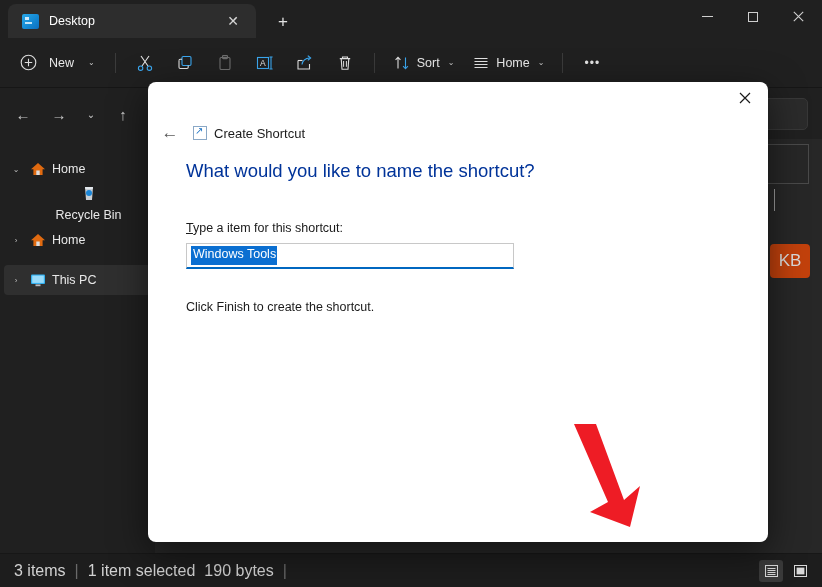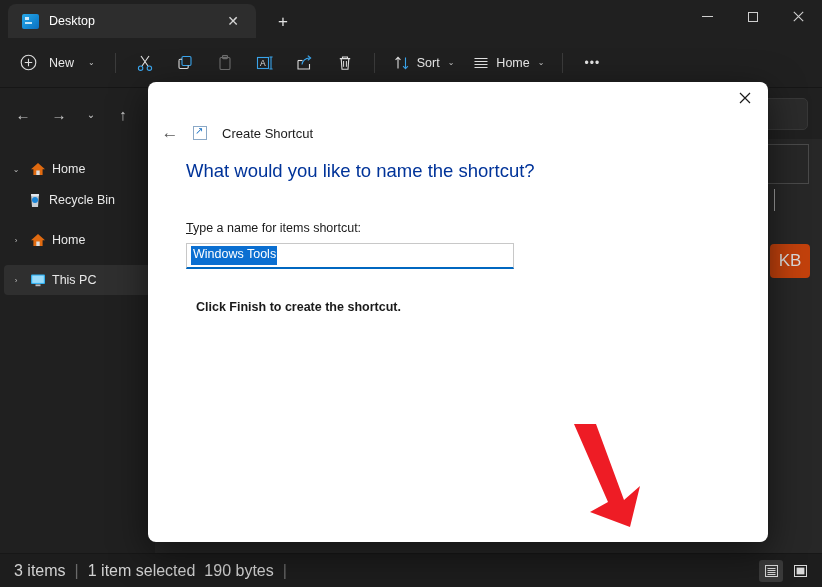--- a/index.html
+++ b/index.html
@@ -193,21 +193,21 @@
     margin: 1px 4px;
   }
   .sb-item.selected { background: #2f2f2f; }
   .sb-arrow {
     width: 16px;
     text-align: center;
     color: #bdbdbd;
     font-size: 8px;
     flex: 0 0 16px;
   }
-  .sb-indent { margin-left: 22px; }
+  .sb-indent { margin-left: 22px; flex-direction: column; }
   .sb-ico { width: 18px; height: 16px; flex: 0 0 18px; position: relative; }
   .sb-label { white-space: nowrap; }
 
   
   .content {
     position: absolute;
     top: 139px; left: 155px;
     width: 667px; height: 414px;
     background: #272727;
     border-radius: 8px 0 0 0;
@@ -309,21 +309,20 @@
     content: "↗";
     position: absolute;
     left: 1px; top: -3px;
     font-size: 10px;
     color: #1b72c4;
     line-height: 14px;
   }
   .dlg-head-title {
     color: #1b1b1b;
     font-size: 13px;
-    margin-left: 8px;
   }
   .dlg-body { position: absolute; left: 0; top: 58px; width: 100%; }
   .dlg-question {
     margin: 20px 0 0 38px;
     color: #003399;
     font-size: 18.5px;
     font-weight: 400;
   }
   .dlg-fieldlabel {
     margin: 39px 0 0 38px;
@@ -343,24 +342,23 @@
     padding-left: 4px;
   }
   .dlg-input-text {
     font-size: 12.5px;
     color: #ffffff;
     background: #0b6fd1;
     padding: 1px 1px 2px 2px;
     line-height: 1.25;
   }
   .dlg-hint {
-    margin: 31px 0 0 48px;
+    margin: 31px 0 0 38px;
     color: #1a1a1a;
     font-size: 12.5px;
-    font-weight: bold;
   }
   .dlg-footer {
     position: absolute;
     left: 0; bottom: 0;
     width: 100%;
     height: 59px;
     background: #f0f0f0;
     border-top: 1px solid #dedede;
     display: flex;
     align-items: center;
@@ -602,21 +600,21 @@
 
     <div class="dlg-head">
       <div class="dlg-back">←</div>
       <span class="dlg-head-icon"></span>
       <span class="dlg-head-title">Create Shortcut</span>
     </div>
 
     <div class="dlg-body">
       <div class="dlg-question">What would you like to name the shortcut?</div>
 
-      <div class="dlg-fieldlabel"><u>T</u><span>ype a name for items shortcut:</span></div>
+      <div class="dlg-fieldlabel"><u>T</u><span>ype a item for this shortcut:</span></div>
 
       <div class="dlg-input">
         <span class="dlg-input-text" title="">Windows Tools</span>
       </div>
 
       <div class="dlg-hint">Click Finish to create the shortcut.</div>
     </div>
 
   </div>
 

